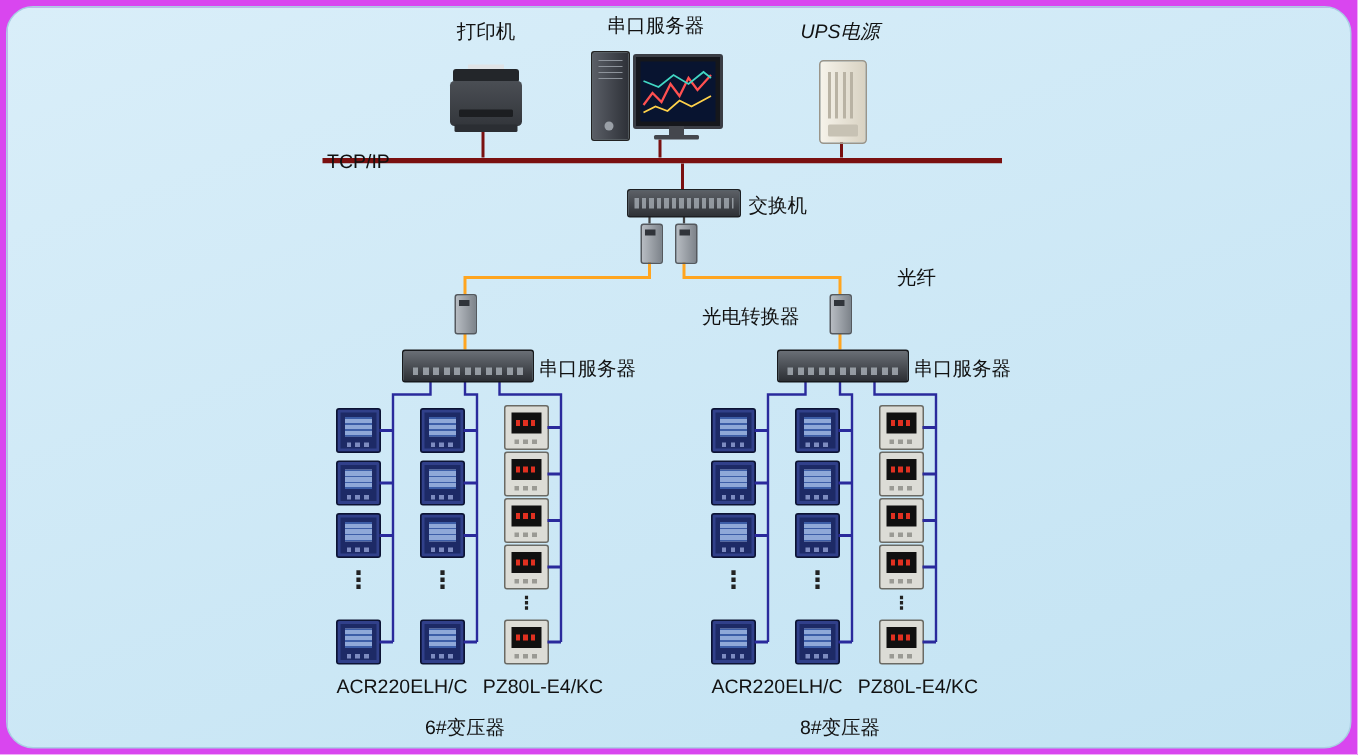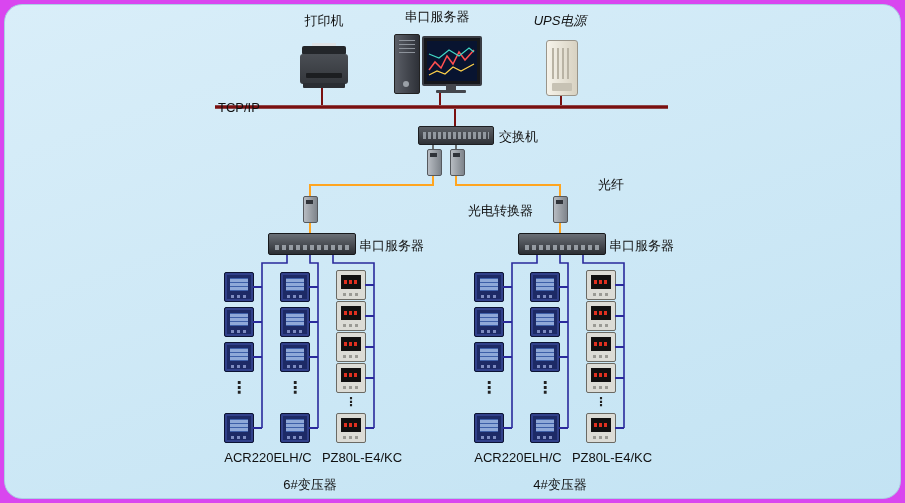--- a/index.html
+++ b/index.html
@@ -291,14 +291,14 @@
         <div class="kbrow"></div>
       </div>
     </div>
 
   <div class="label centered" style="left:268px; top:450px;">ACR220ELH/C</div>
   <div class="label centered" style="left:362px; top:450px;">PZ80L-E4/KC</div>
   <div class="label centered" style="left:518px; top:450px;">ACR220ELH/C</div>
   <div class="label centered" style="left:612px; top:450px;">PZ80L-E4/KC</div>
 
   <div class="label centered" style="left:310px; top:476px;">6#变压器</div>
-  <div class="label centered" style="left:560px; top:476px;">4#变压器</div>
+  <div class="label centered" style="left:560px; top:476px;">8#变压器</div>
 </div>
 
 </body></html>

